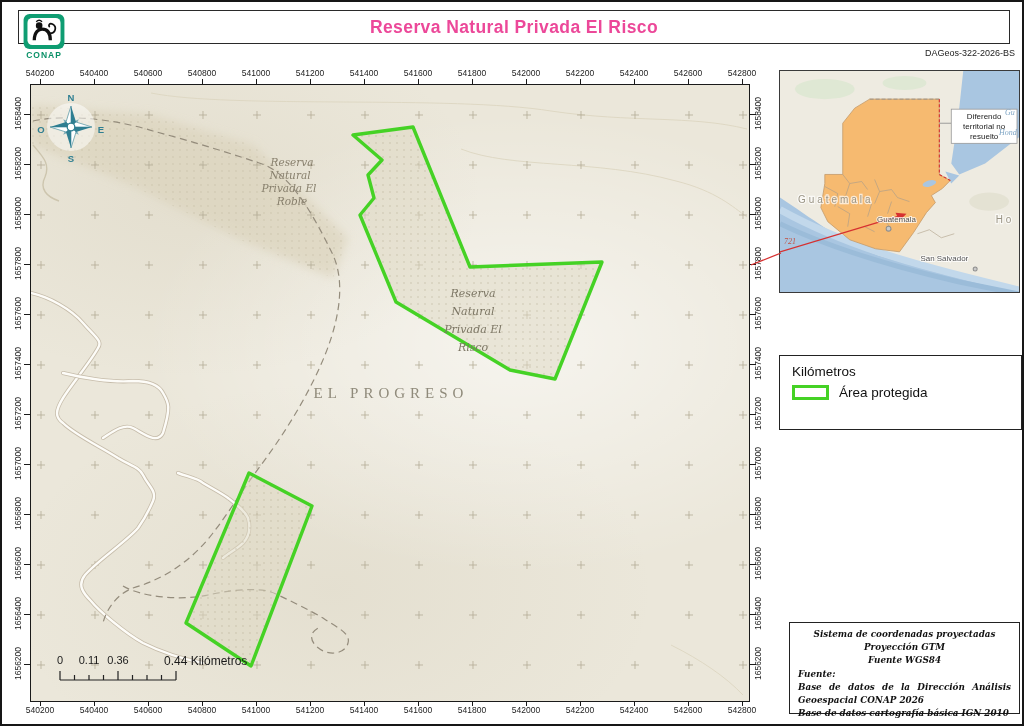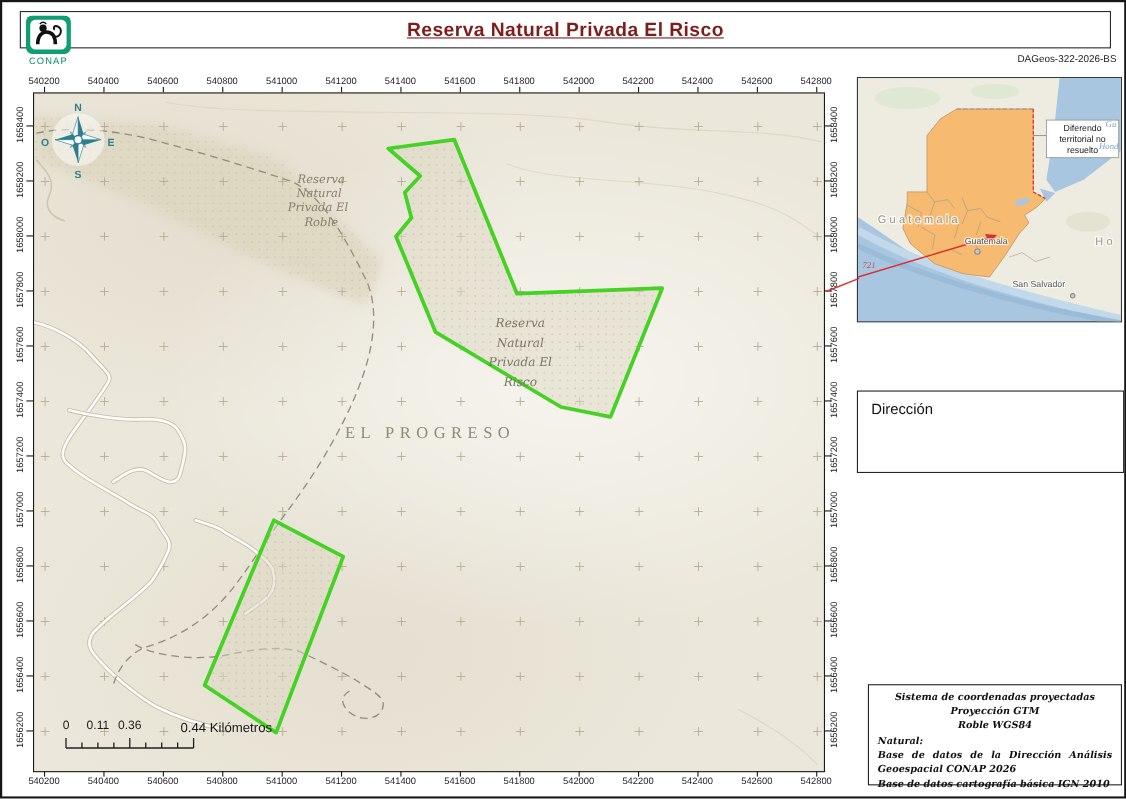--- a/index.html
+++ b/index.html
@@ -6,21 +6,21 @@
   #page{position:relative;width:1024px;height:726px;background:#ffffff;
         border:2px solid #161616;box-sizing:border-box;overflow:hidden;
         font-family:"Liberation Sans",sans-serif;}
   
   #header-bar{position:absolute;left:16px;top:8px;width:992px;height:34px;
         border:1.6px solid #2a2a2a;box-sizing:border-box;background:#fff;
         display:flex;align-items:center;justify-content:center;}
   .title{font-size:17.5px;font-weight:700;letter-spacing:.4px;}
   #logo{position:absolute;left:19px;top:12px;width:46px;height:46px;z-index:6;
         display:flex;flex-direction:column;align-items:center;}
-  #logo .logo-text{font-size:8.5px;font-weight:400;color:#0a9168;letter-spacing:1px;margin-top:1px;}
+  #logo .logo-text{font-size:8.5px;font-weight:700;color:#0a9168;letter-spacing:1px;margin-top:1px;}
   .docid{position:absolute;top:46px;right:7px;font-size:9px;color:#222;}
   
   #map-frame{position:absolute;left:28px;top:82px;width:720px;height:618px;
         border:1.6px solid #1a1a1a;box-sizing:border-box;background:#ebe7da;
         background-image:
           radial-gradient(420px 260px at 22% 18%, rgba(173,160,125,.12), transparent 70%),
           radial-gradient(520px 320px at 68% 42%, rgba(255,255,255,.55), transparent 72%),
           radial-gradient(460px 300px at 42% 82%, rgba(168,156,122,.10), transparent 70%);}
   #map-svg{position:absolute;left:0;top:0;}
   
@@ -78,21 +78,21 @@
   .c-center{text-align:center;}
   .c-just{text-align:justify;}
   .overlay{position:absolute;left:0;top:0;pointer-events:none;z-index:5;}
 </style>
 </head>
 <body>
 
 <div id="page">
 
   <div id="header-bar">
-    <div class="title" style="color: #7f1d1d; text-decoration: underline;">Reserva Natural Privada El Risco</div>
+    <div class="title" style="color: #ec4899;">Reserva Natural Privada El Risco</div>
   </div>
   <div id="logo">
     <svg width="42" height="36" viewBox="0 0 42 36">
       <rect x="0" y="0" width="42" height="36" rx="6" fill="#0f9d72"></rect>
       <rect x="4" y="4" width="34" height="28" rx="5" fill="#ffffff"></rect>
       <circle cx="16" cy="12" r="3.4" fill="#111"></circle>
       <path d="M11,27 C11,18 16,15.5 19,15.5 C24,15.5 27.5,19 27.5,27" fill="none" stroke="#111" stroke-width="3.4"></path>
       <path d="M27,20 C33,20 34.5,13 30,10.5 C26.5,8.6 25,12 27,13.4" fill="none" stroke="#111" stroke-width="1.8"></path>
       <path d="M13,8 q3,-3 6,0" fill="none" stroke="#111" stroke-width="1.4"></path>
     </svg>
@@ -335,25 +335,29 @@
     <text class="inset-sea" x="226" y="44">Gu</text>
     <text class="inset-sea" x="220" y="64">Hond</text>
     <text class="inset-road" x="4" y="172">721</text>
   </svg>
 
   <svg class="overlay" width="1024" height="726">
     <line x1="749" y1="263" x2="779" y2="251" stroke="#d63030" stroke-width="1.3"></line>
   </svg>
 
   <div id="legend">
-    <div class="legend-title">Dirección</div>
+    <div class="legend-title">Kilómetros</div>
+    <div class="legend-item">
+      <div class="swatch swatch-pa" style="border-color: rgb(69, 210, 37);"></div>
+      <div class="legend-label">Área protegida</div>
+    </div>
   </div>
 
   <div id="credits">
     <p class="c-center">Sistema de coordenadas proyectadas</p>
     <p class="c-center">Proyección GTM</p>
-    <p class="c-center">Roble WGS84</p>
-    <p>Natural:</p>
+    <p class="c-center">Fuente WGS84</p>
+    <p>Fuente:</p>
     <p class="c-just">Base de datos de la Dirección Análisis Geoespacial CONAP 2026</p>
     <p>Base de datos cartografía básica IGN 2010</p>
   </div>
 
 </div>
 
 </body></html>

